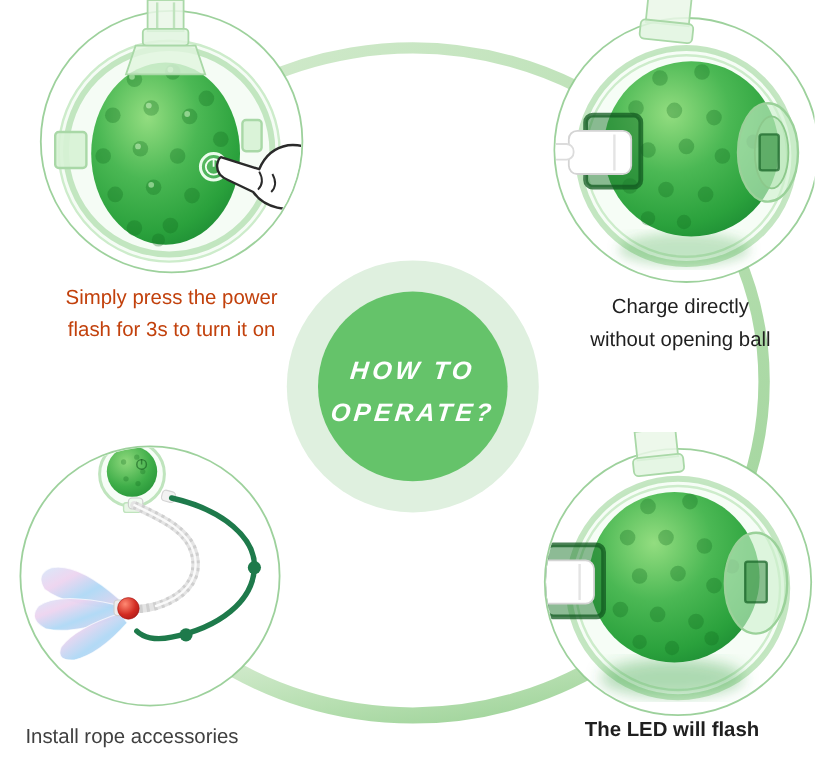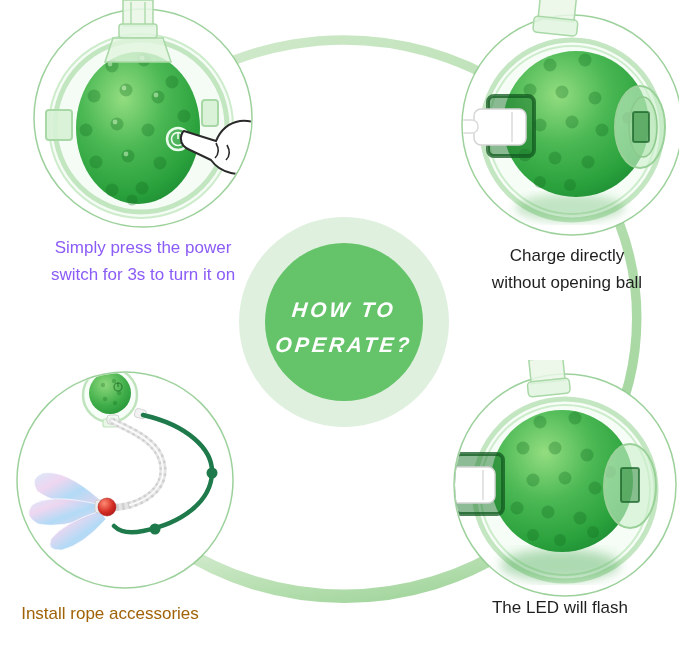--- a/index.html
+++ b/index.html
@@ -290,28 +290,28 @@
       </g>
     </svg>
   </div>
 
   <div class="layer badge-halo" style="background: rgb(223, 240, 223);"></div>
   <div class="layer badge" style="background: rgb(101, 195, 106);">
     <div class="bline">HOW TO</div>
     <div class="bline">OPERATE?</div>
   </div>
 
-  <div class="layer caption c1" style="color: #8b5cf6;">
+  <div class="layer caption c1" style="color: #c2410c;">
     <div>Simply press the power</div>
-    <div>switch for 3s to turn it on</div>
+    <div>flash for 3s to turn it on</div>
   </div>
   <div class="layer caption c2" style="color: rgb(31, 31, 31);">
     <div>Charge directly</div>
     <div>without opening ball</div>
   </div>
-  <div class="layer caption c3" style="color: #a16207;">
+  <div class="layer caption c3" style="color: #404040;">
     <div>Install rope accessories</div>
   </div>
-  <div class="layer caption c4" style="color: rgb(31, 31, 31);">
+  <div class="layer caption c4" style="color: rgb(31, 31, 31); font-weight: bold;">
     <div>The LED will flash</div>
   </div>
 
 </div>
 
 </body></html>

